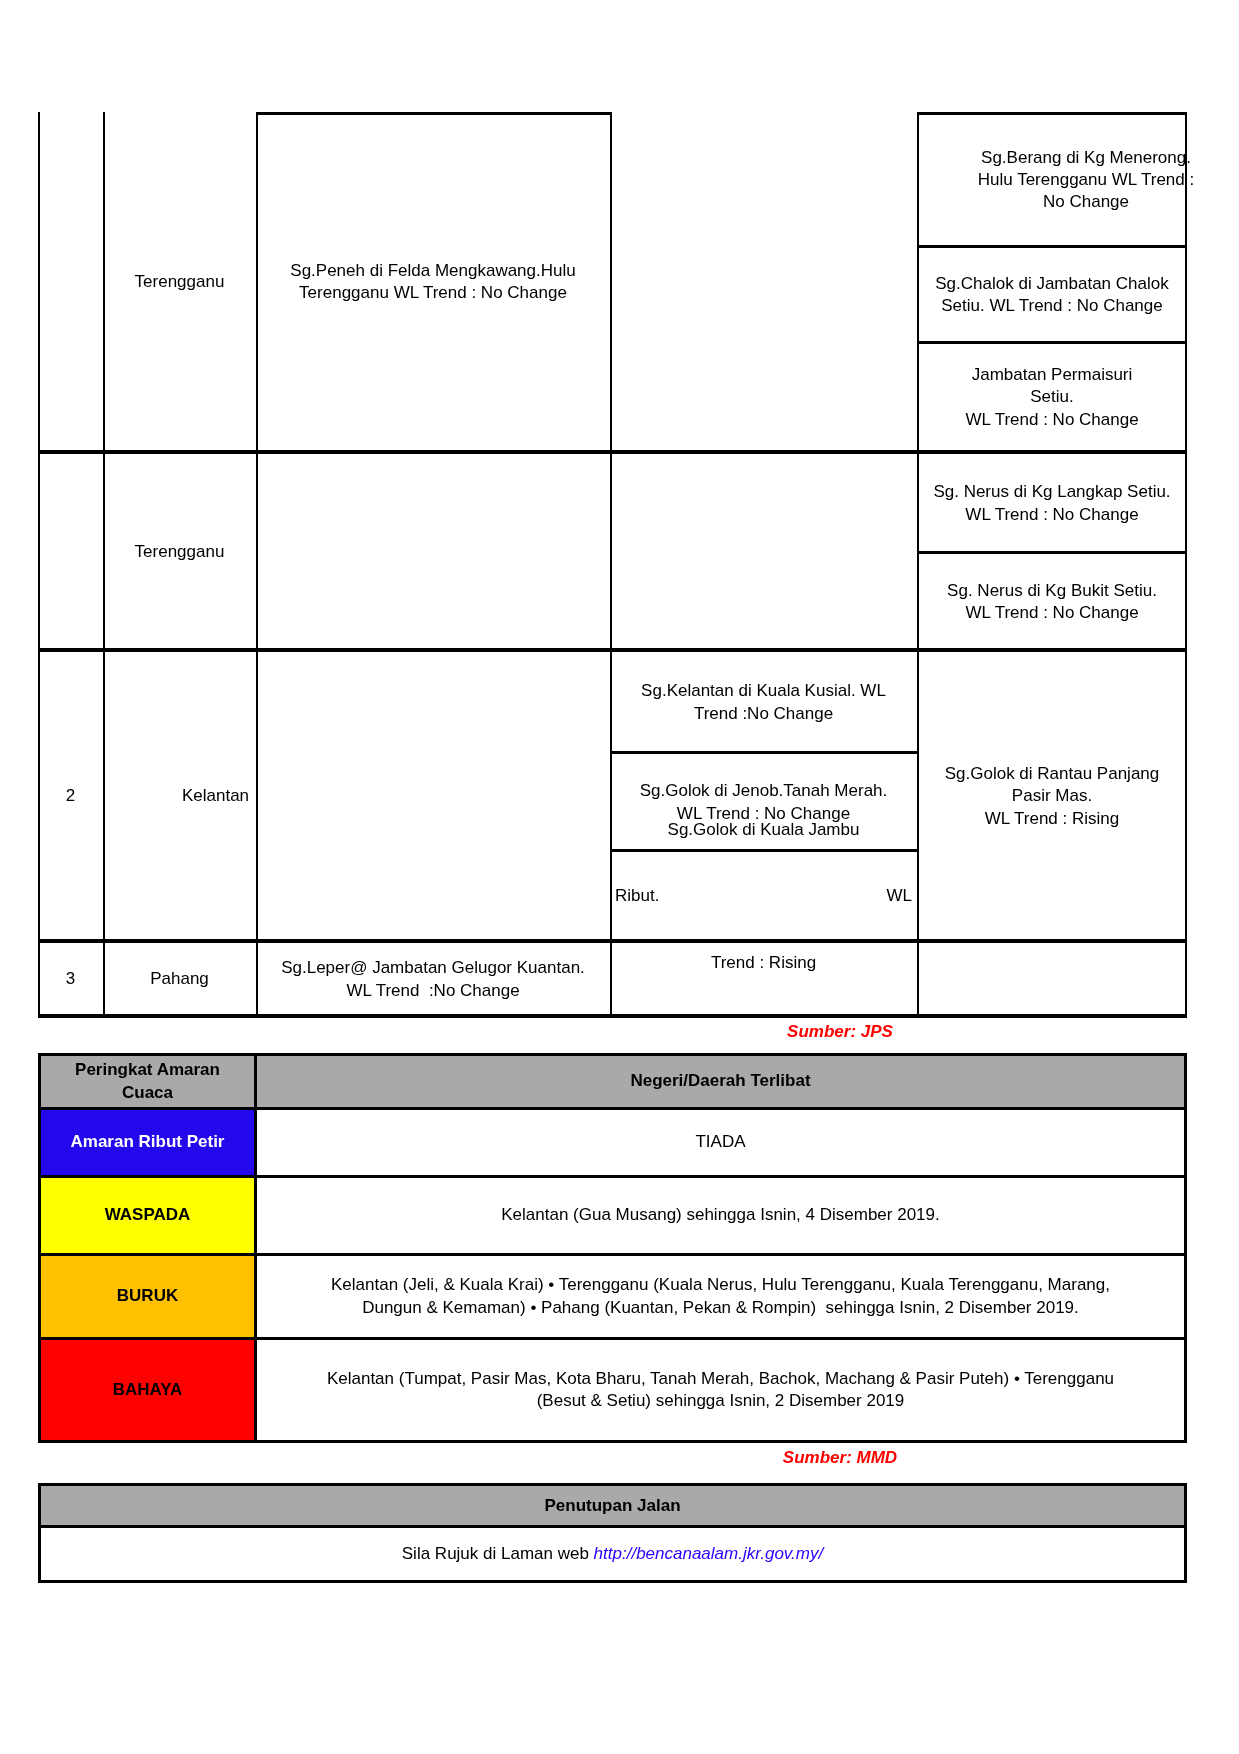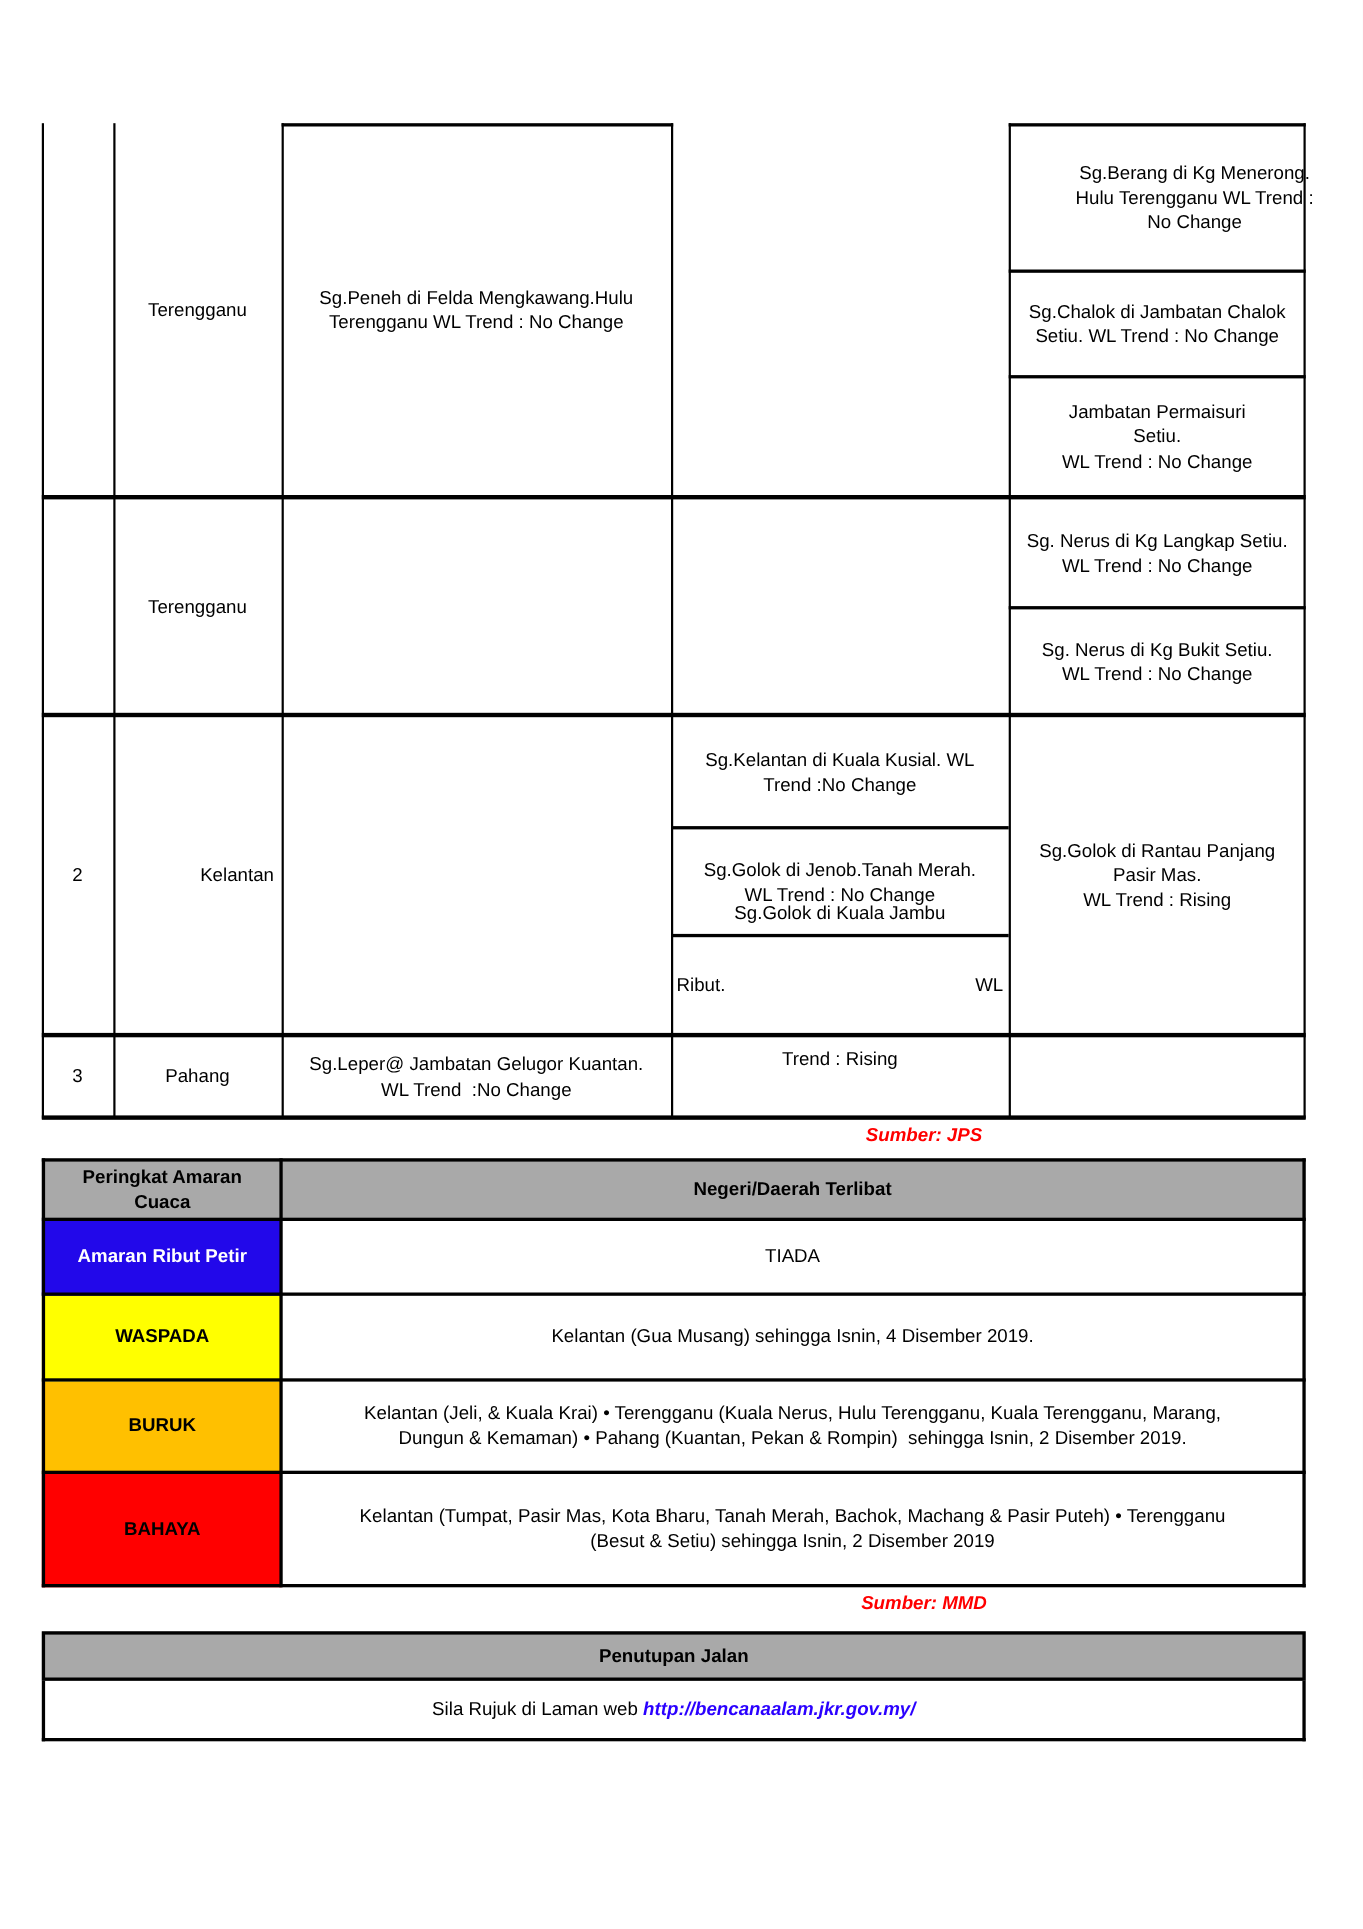--- a/index.html
+++ b/index.html
@@ -15,21 +15,21 @@
         text-align:center;white-space:pre-wrap;font-size:17px;line-height:1.3;color:var(--text-black);}
   .bold{font-weight:bold;}
   .white-text{color:#ffffff;}
   .fill{position:absolute;}
   .source{position:absolute;font-size:17px;font-weight:bold;font-style:italic;color:var(--source-red);
           display:flex;align-items:center;justify-content:center;text-align:center;}
   .boxed{position:absolute;box-sizing:border-box;border:3px solid var(--border);
          display:flex;align-items:center;justify-content:center;text-align:center;font-size:17px;}
   .spread{display:flex;justify-content:space-between;padding:0 3px;}
   .inner{width:100%;}
-  .link{color:var(--link-blue);font-weight:bold;font-style:italic;text-align:right;}
+  .link{color:var(--link-blue);font-weight:normal;font-style:italic;text-align:right;}
 </style>
 </head>
 <body>
 
 <div class="page">
 
   <div class="vline" style="left:38px;top:112px;width:2px;height:905px;"></div>
   <div class="vline" style="left:103px;top:112px;width:2px;height:905px;"></div>
   <div class="vline" style="left:256px;top:112px;width:2px;height:905px;"></div>
   <div class="vline" style="left:610px;top:112px;width:2px;height:905px;"></div>

